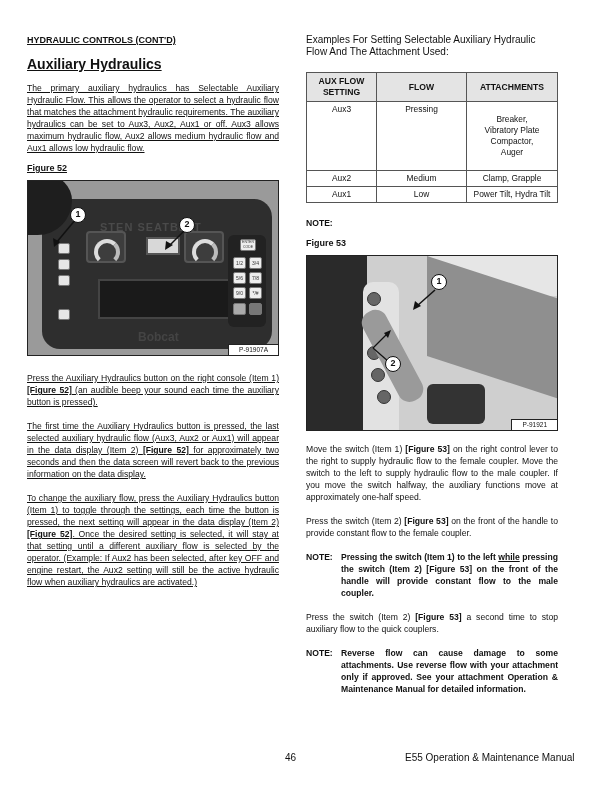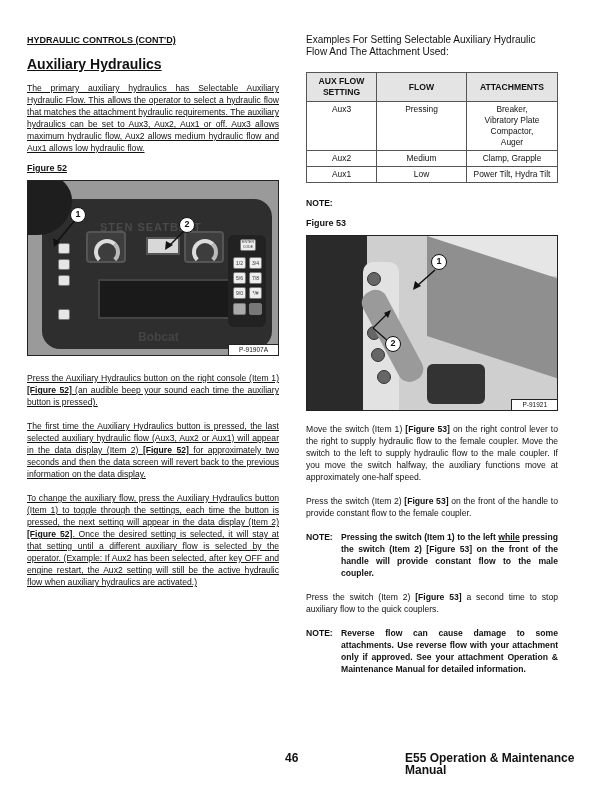--- a/index.html
+++ b/index.html
@@ -76,21 +76,21 @@
   table.aux th { background: #e4e4e4; font-weight: bold; font-size: 8.6px; }
   table.aux th.c1 { width: 70px; }
   table.aux th.c2 { width: 90px; }
   table.aux td { padding: 2px 3px; vertical-align: top; }
 
   .note { margin-top: 12px; font-weight: bold; display: flex; text-align: justify; }
   .note .tag { width: 35px; flex: none; }
   .note .txt { flex: 1; }
   .u { text-decoration: underline; }
 
-  .footer { position:absolute; top: 752px; font-weight: bold; font-size: 12px; }
+  .footer { position:absolute; top: 752px; font-weight: normal; font-size: 10px; }
   .footer.page { left: 285px; }
   .footer.title { left: 405px; }
 </style>
 </head>
 <body>
 
 <div class="col col-left">
   <div class="h-main">HYDRAULIC CONTROLS (CONT'D)</div>
   <div class="h-sub">Auxiliary Hydraulics</div>
   <p class="body">The primary auxiliary hydraulics has Selectable Auxiliary Hydraulic Flow. This allows the operator to select a hydraulic flow that matches the attachment hydraulic requirements. The auxiliary hydraulics can be set to Aux3, Aux2, Aux1 or off. Aux3 allows maximum hydraulic flow, Aux2 allows medium hydraulic flow and Aux1 allows low hydraulic flow.</p>
@@ -148,21 +148,21 @@
       <tr>
         <th class="c1">AUX FLOW SETTING</th>
         <th class="c2">FLOW</th>
         <th>ATTACHMENTS</th>
       </tr>
     </thead>
     <tbody>
       <tr>
         <td>Aux3</td>
         <td>Pressing</td>
-        <td style="padding:2px 14px;">Breaker, Vibratory Plate Compactor, Auger</td>
+        <td style="padding:12px 14px;">Breaker, Vibratory Plate Compactor, Auger</td>
       </tr>
       <tr>
         <td>Aux2</td>
         <td>Medium</td>
         <td>Clamp, Grapple</td>
       </tr>
       <tr>
         <td>Aux1</td>
         <td>Low</td>
         <td>Power Tilt, Hydra Tilt</td>

